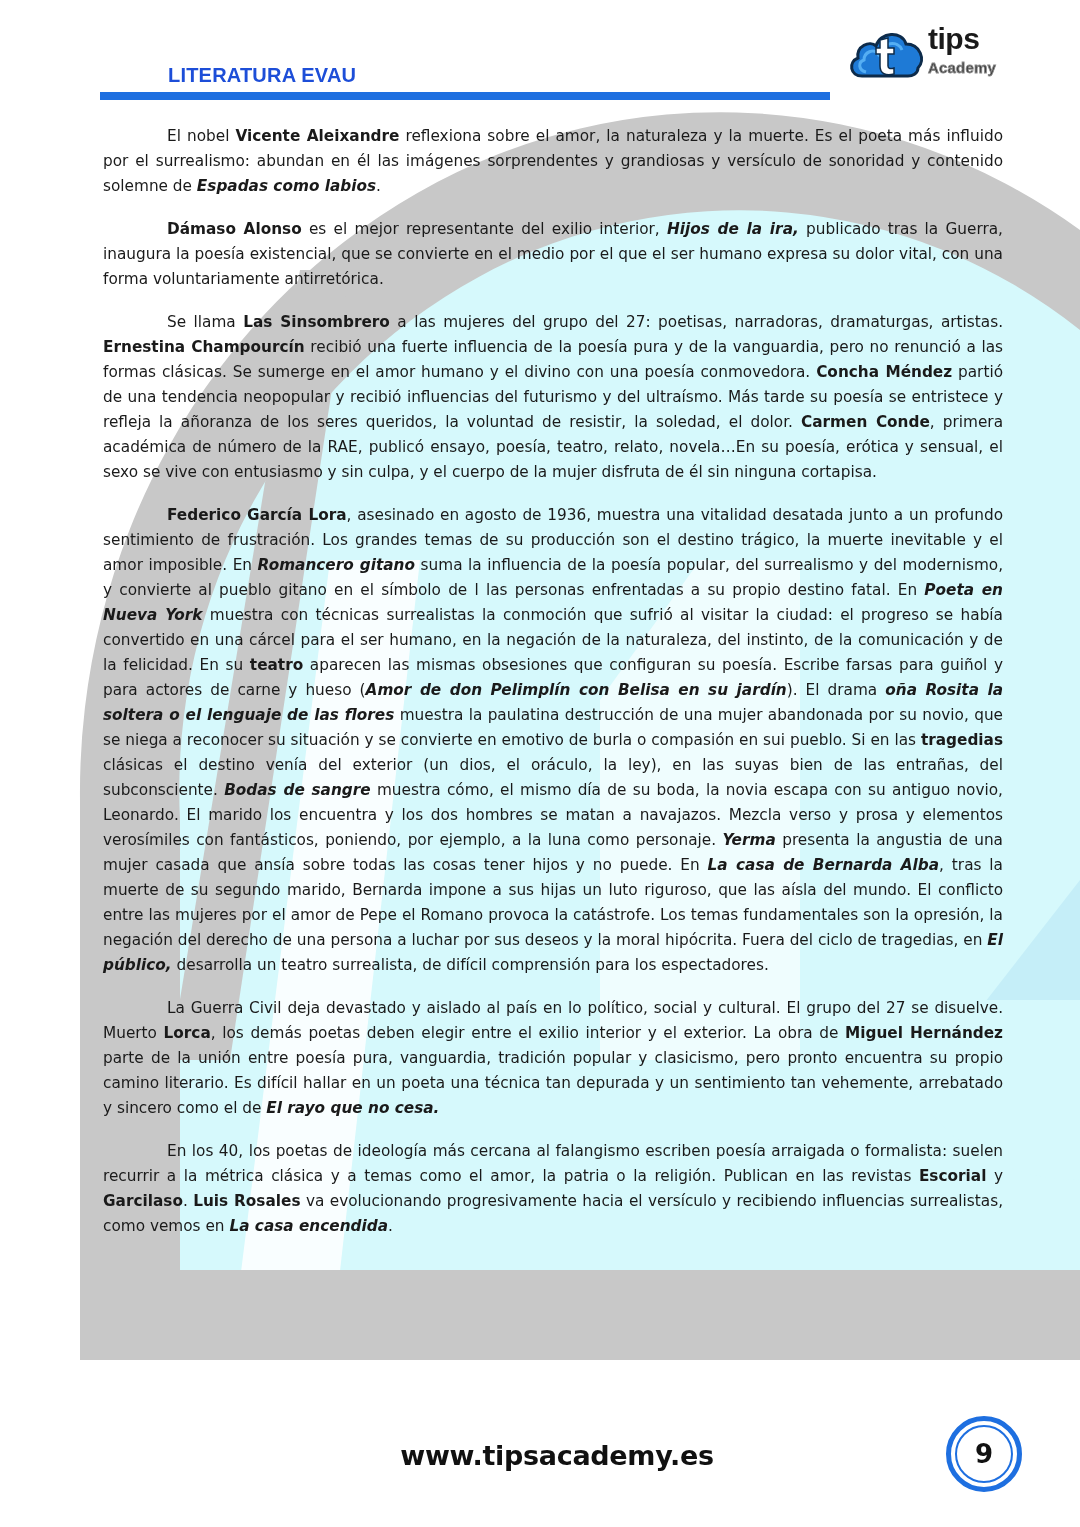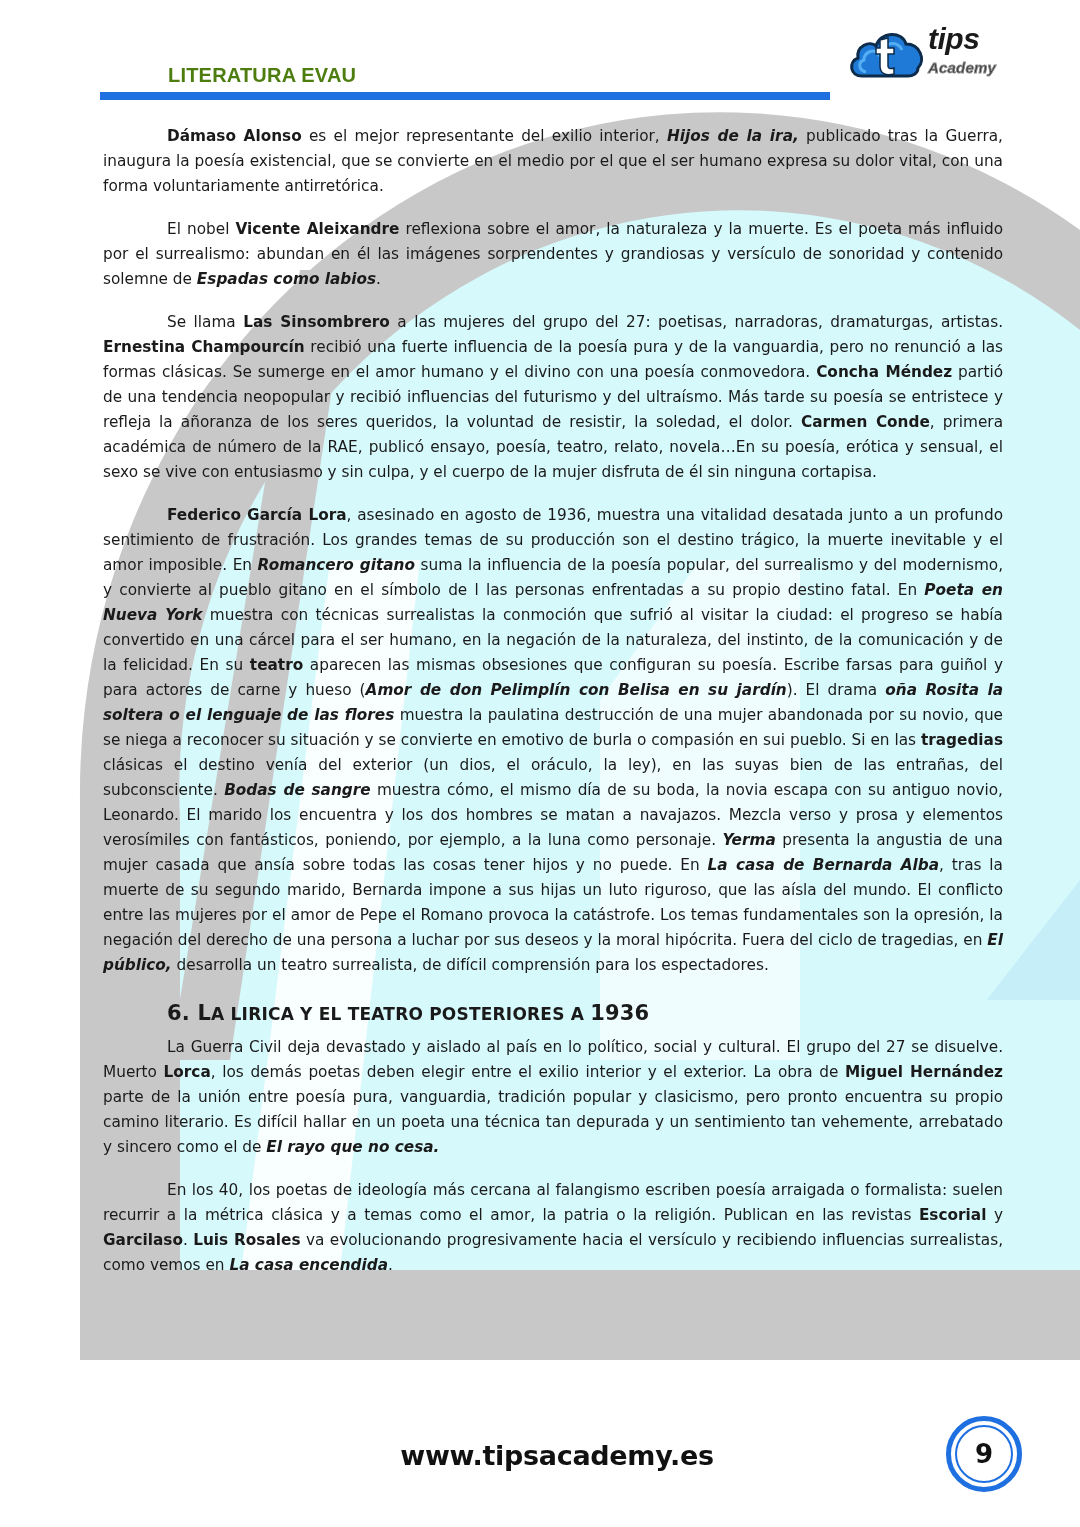--- a/index.html
+++ b/index.html
@@ -6,27 +6,27 @@
   body {
     width: 1080px; height: 1527px; position: relative; overflow: hidden;
     background: #ffffff;
     font-family: "DejaVu Sans", sans-serif;
     color: #1a1a1a;
   }
   .watermark { position: absolute; left: 0; top: 0; width: 1080px; height: 1527px; z-index: 0; }
   .header-title {
     position: absolute; left: 168px; top: 64px;
     font-family: "Liberation Sans", sans-serif; font-weight: bold; font-size: 20px;
-    letter-spacing: 0.2px; color: #4d7c0f; z-index: 2;
+    letter-spacing: 0.2px; color: #1d4ed8; z-index: 2;
   }
   .header-rule {
     position: absolute; left: 100px; top: 92px; width: 730px; height: 8px;
     background: #1e6fe0; z-index: 2;
   }
-  .logo { position: absolute; left: 848px; top: 26px; width: 160px; height: 56px; z-index: 2; font-style: italic; }
+  .logo { position: absolute; left: 848px; top: 26px; width: 160px; height: 56px; z-index: 2; }
   .logo-tips {
     position: absolute; left: 80px; top: -4px; font-family: "Liberation Sans", sans-serif;
     font-weight: bold; font-size: 30px; color: #1a1a1a; letter-spacing: -0.5px;
   }
   .logo-academy {
     position: absolute; left: 80px; top: 33px; font-family: "Liberation Sans", sans-serif;
     font-size: 15px; color: #404040; font-weight: bold;
     -webkit-text-stroke: 0.8px #8a8a8a; letter-spacing: 0.2px;
   }
   .content {
@@ -89,29 +89,28 @@
     <path d="M18 46 C10 44 10 36 16 34 C16 26 26 22 30 28 C34 16 50 14 54 24" fill="none" stroke="#6cc4ff" stroke-width="3" opacity="0.7"></path>
     <path d="M32 14 L40 12 L40 22 L46 22 L46 28 L40 28 L40 40 C40 43 43 43 46 42 L46 48 C38 50 32 48 32 40 L32 28 L28 28 L28 22 L32 22 Z" fill="#ffffff" stroke="#0d2b4a" stroke-width="1.5"></path>
   </svg>
   <span class="logo-tips">tips</span>
   <span class="logo-academy">Academy</span>
 </div>
 
 <div class="content">
 
 
+  <p class="indent"><span>El nobel </span><b>Vicente Aleixandre</b><span> reflexiona sobre el amor, la naturaleza y la muerte. Es el poeta más influido por el surrealismo: abundan en él las imágenes sorprendentes y grandiosas y versículo de sonoridad y contenido solemne de </span><span class="bi">Espadas como labios</span><span>.</span></p>
+
   <p class="indent"><b>Dámaso Alonso</b><span> es el mejor representante del exilio interior, </span><span class="bi">Hijos de la ira,</span><span> publicado tras la Guerra, inaugura la poesía existencial, que se convierte en el medio por el que el ser humano expresa su dolor vital, con una forma voluntariamente antirretórica.</span></p>
-
-  <p class="indent"><span>El nobel </span><b>Vicente Aleixandre</b><span> reflexiona sobre el amor, la naturaleza y la muerte. Es el poeta más influido por el surrealismo: abundan en él las imágenes sorprendentes y grandiosas y versículo de sonoridad y contenido solemne de </span><span class="bi">Espadas como labios</span><span>.</span></p>
 
   <p class="indent"><span>Se llama </span><b>Las Sinsombrero</b><span> a las mujeres del grupo del 27: poetisas, narradoras, dramaturgas, artistas. </span><b>Ernestina Champourcín</b><span> recibió una fuerte influencia de la poesía pura y de la vanguardia, pero no renunció a las formas clásicas. Se sumerge en el amor humano y el divino con una poesía conmovedora. </span><b>Concha Méndez</b><span> partió de una tendencia neopopular y recibió influencias del futurismo y del ultraísmo. Más tarde su poesía se entristece y refleja la añoranza de los seres queridos, la voluntad de resistir, la soledad, el dolor. </span><b>Carmen Conde</b><span>, primera académica de número de la RAE, publicó ensayo, poesía, teatro, relato, novela…En su poesía, erótica y sensual, el sexo se vive con entusiasmo y sin culpa, y el cuerpo de la mujer disfruta de él sin ninguna cortapisa.</span></p>
 
   <p class="indent"><b>Federico García Lora</b><span>, asesinado en agosto de 1936, muestra una vitalidad desatada junto a un profundo sentimiento de frustración. Los grandes temas de su producción son el destino trágico, la muerte inevitable y el amor imposible. En </span><span class="bi">Romancero gitano</span><span> suma la influencia de la poesía popular, del surrealismo y del modernismo, y convierte al pueblo gitano en el símbolo de l las personas enfrentadas a su propio destino fatal. En </span><span class="bi">Poeta en Nueva York</span><span> muestra con técnicas surrealistas la conmoción que sufrió al visitar la ciudad: el progreso se había convertido en una cárcel para el ser humano, en la negación de la naturaleza, del instinto, de la comunicación y de la felicidad. En su </span><b>teatro</b><span> aparecen las mismas obsesiones que configuran su poesía. Escribe farsas para guiñol y para actores de carne y hueso (</span><span class="bi">Amor de don Pelimplín con Belisa en su jardín</span><span>). El drama </span><span class="bi">oña Rosita la soltera o el lenguaje de las flores</span><span> muestra la paulatina destrucción de una mujer abandonada por su novio, que se niega a reconocer su situación y se convierte en emotivo de burla o compasión en sui pueblo. Si en las </span><b>tragedias</b><span> clásicas el destino venía del exterior (un dios, el oráculo, la ley), en las suyas bien de las entrañas, del subconsciente. </span><span class="bi">Bodas de sangre</span><span> muestra cómo, el mismo día de su boda, la novia escapa con su antiguo novio, Leonardo. El marido los encuentra y los dos hombres se matan a navajazos. Mezcla verso y prosa y elementos verosímiles con fantásticos, poniendo, por ejemplo, a la luna como personaje. </span><span class="bi">Yerma</span><span> presenta la angustia de una mujer casada que ansía sobre todas las cosas tener hijos y no puede. En </span><span class="bi">La casa de Bernarda Alba</span><span>, tras la muerte de su segundo marido, Bernarda impone a sus hijas un luto riguroso, que las aísla del mundo. El conflicto entre las mujeres por el amor de Pepe el Romano provoca la catástrofe. Los temas fundamentales son la opresión, la negación del derecho de una persona a luchar por sus deseos y la moral hipócrita. Fuera del ciclo de tragedias, en </span><span class="bi">El público,</span><span> desarrolla un teatro surrealista, de difícil comprensión para los espectadores.</span></p>
 
-  <div class="section-heading"><span>6. </span><span>L</span><span class="sc">A LIRICA Y EL TEATRO POSTERIORES A </span><span>1936</span></div>
 
   <p class="indent"><span>La Guerra Civil deja devastado y aislado al país en lo político, social y cultural. El grupo del 27 se disuelve. Muerto </span><b>Lorca</b><span>, los demás poetas deben elegir entre el exilio interior y el exterior. La obra de </span><b>Miguel Hernández</b><span> parte de la unión entre poesía pura, vanguardia, tradición popular y clasicismo, pero pronto encuentra su propio camino literario. Es difícil hallar en un poeta una técnica tan depurada y un sentimiento tan vehemente, arrebatado y sincero como el de </span><span class="bi">El rayo que no cesa.</span></p>
 
   <p class="indent"><span>En los 40, los poetas de ideología más cercana al falangismo escriben poesía arraigada o formalista: suelen recurrir a la métrica clásica y a temas como el amor, la patria o la religión. Publican en las revistas </span><b>Escorial</b><span> y </span><b>Garcilaso</b><span>. </span><b>Luis Rosales</b><span> va evolucionando progresivamente hacia el versículo y recibiendo influencias surrealistas, como vemos en </span><span class="bi">La casa encendida</span><span>.</span></p>
 </div>
 
 <div class="footer-url">www.tipsacademy.es</div>
 <div class="page-badge">
   <div class="page-badge-inner">9</div>
 </div>

